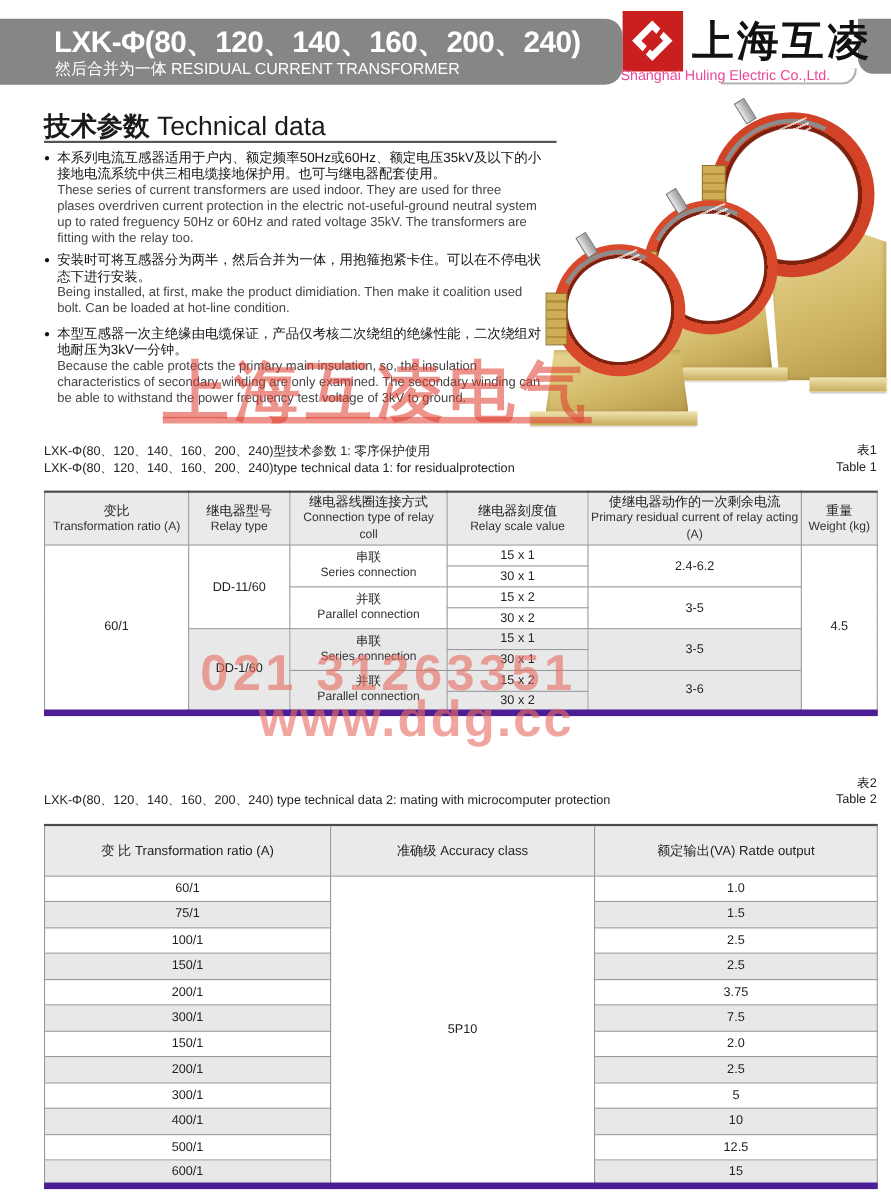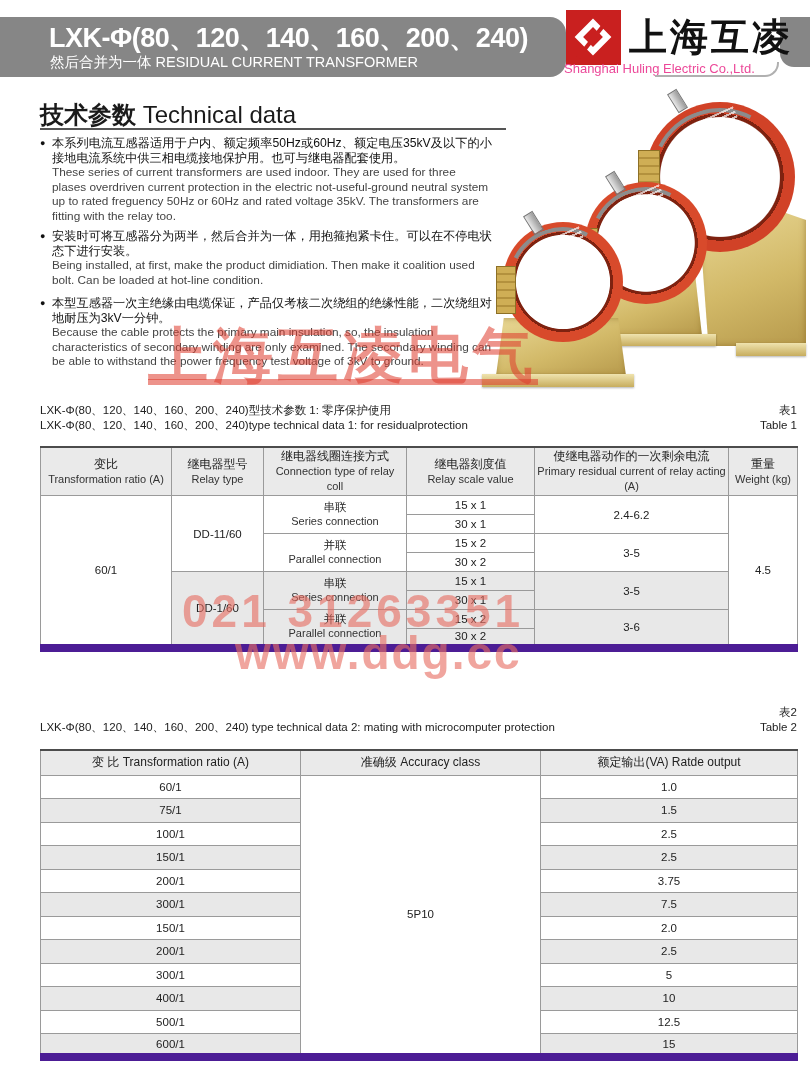--- a/index.html
+++ b/index.html
@@ -75,31 +75,31 @@
   .wm-brand { left:148px; top:316px; font-size:60px; letter-spacing:5px; color:rgba(222,58,44,.55);text-decoration:underline; }
   .wm-phone { left:182px; top:584px; font-size:46px; letter-spacing:4px; color:rgba(231,110,99,.62); }
   .wm-site  { left:235px; top:626px; font-size:46px; letter-spacing:2px; color:rgba(231,110,99,.62); }
 
   
   .cap { position:absolute; left:40px; font-size:11.5px; color:#222; white-space:nowrap; }
   .tag { position:absolute; left:700px; width:97px; text-align:right; font-size:11.5px; color:#222; line-height:15px; }
 
   
   table { border-collapse:collapse; table-layout:fixed; position:absolute; left:40px;
-          border-top:2px solid #4c4c4c; border-bottom:8px solid #4c1d95; }
+          border-top:2px solid #4c4c4c; border-bottom:6px solid #4c1d95; }
   th, td { border:1px solid #9a9a9a; text-align:center; vertical-align:middle; color:#222;
            padding:1px 2px; overflow:hidden; }
   th { background:#eaeaea; font-weight:normal; font-size:12px; line-height:15px; }
   th .en, .conn .en { display:block; font-size:11px; color:#333; }
   td { font-size:11.5px; }
   .tb1 { top:446px; width:757px; }
   .tb1 td { height:19px; }
   .tb1 .conn { line-height:13.5px; }
   .tb2 { top:749px; width:757px; }
-  .tb2 th { height:25px; }
+  .tb2 th { height:46px; }
   .tb2 td { height:23.5px; }
   .sh { background:#e8e8e8; }
   .acc { background:#fff; }
 </style>
 </head>
 <body>
 
 <div class="page">
 
   <div class="band"></div>

